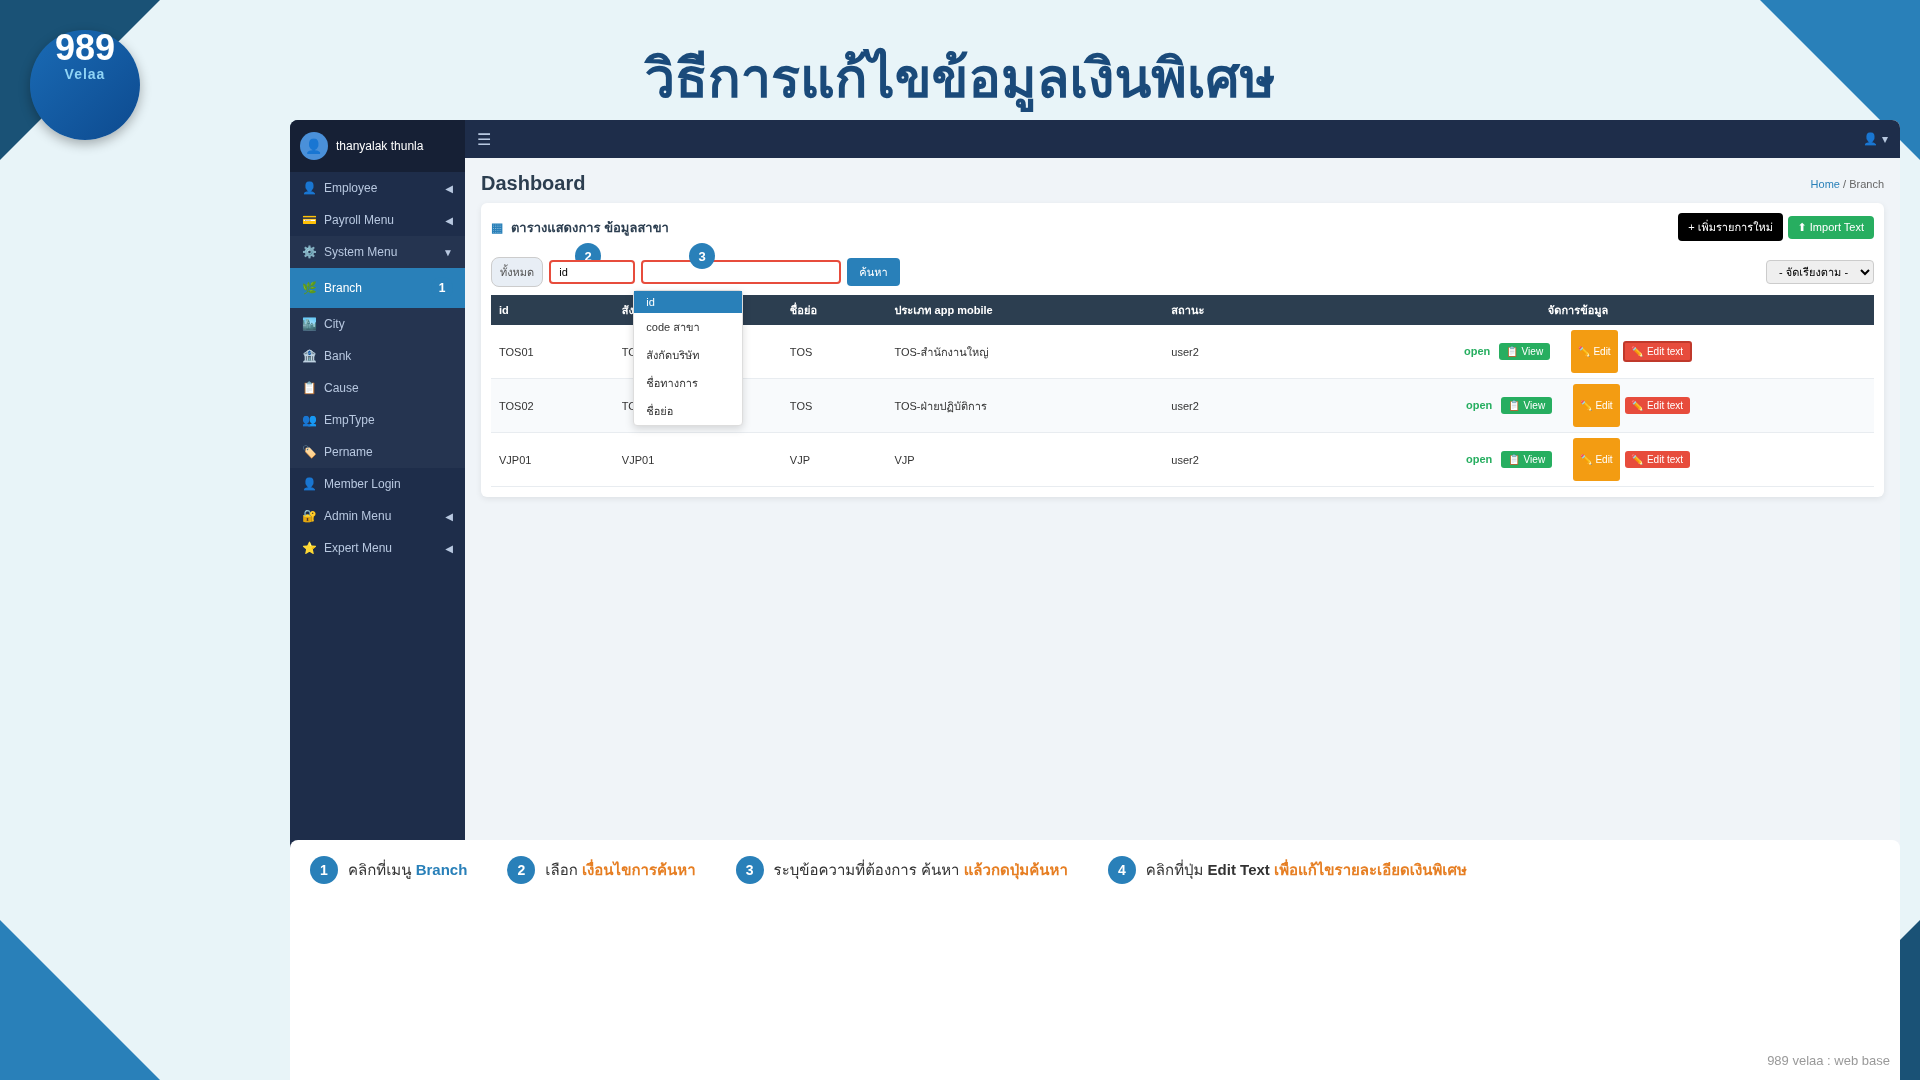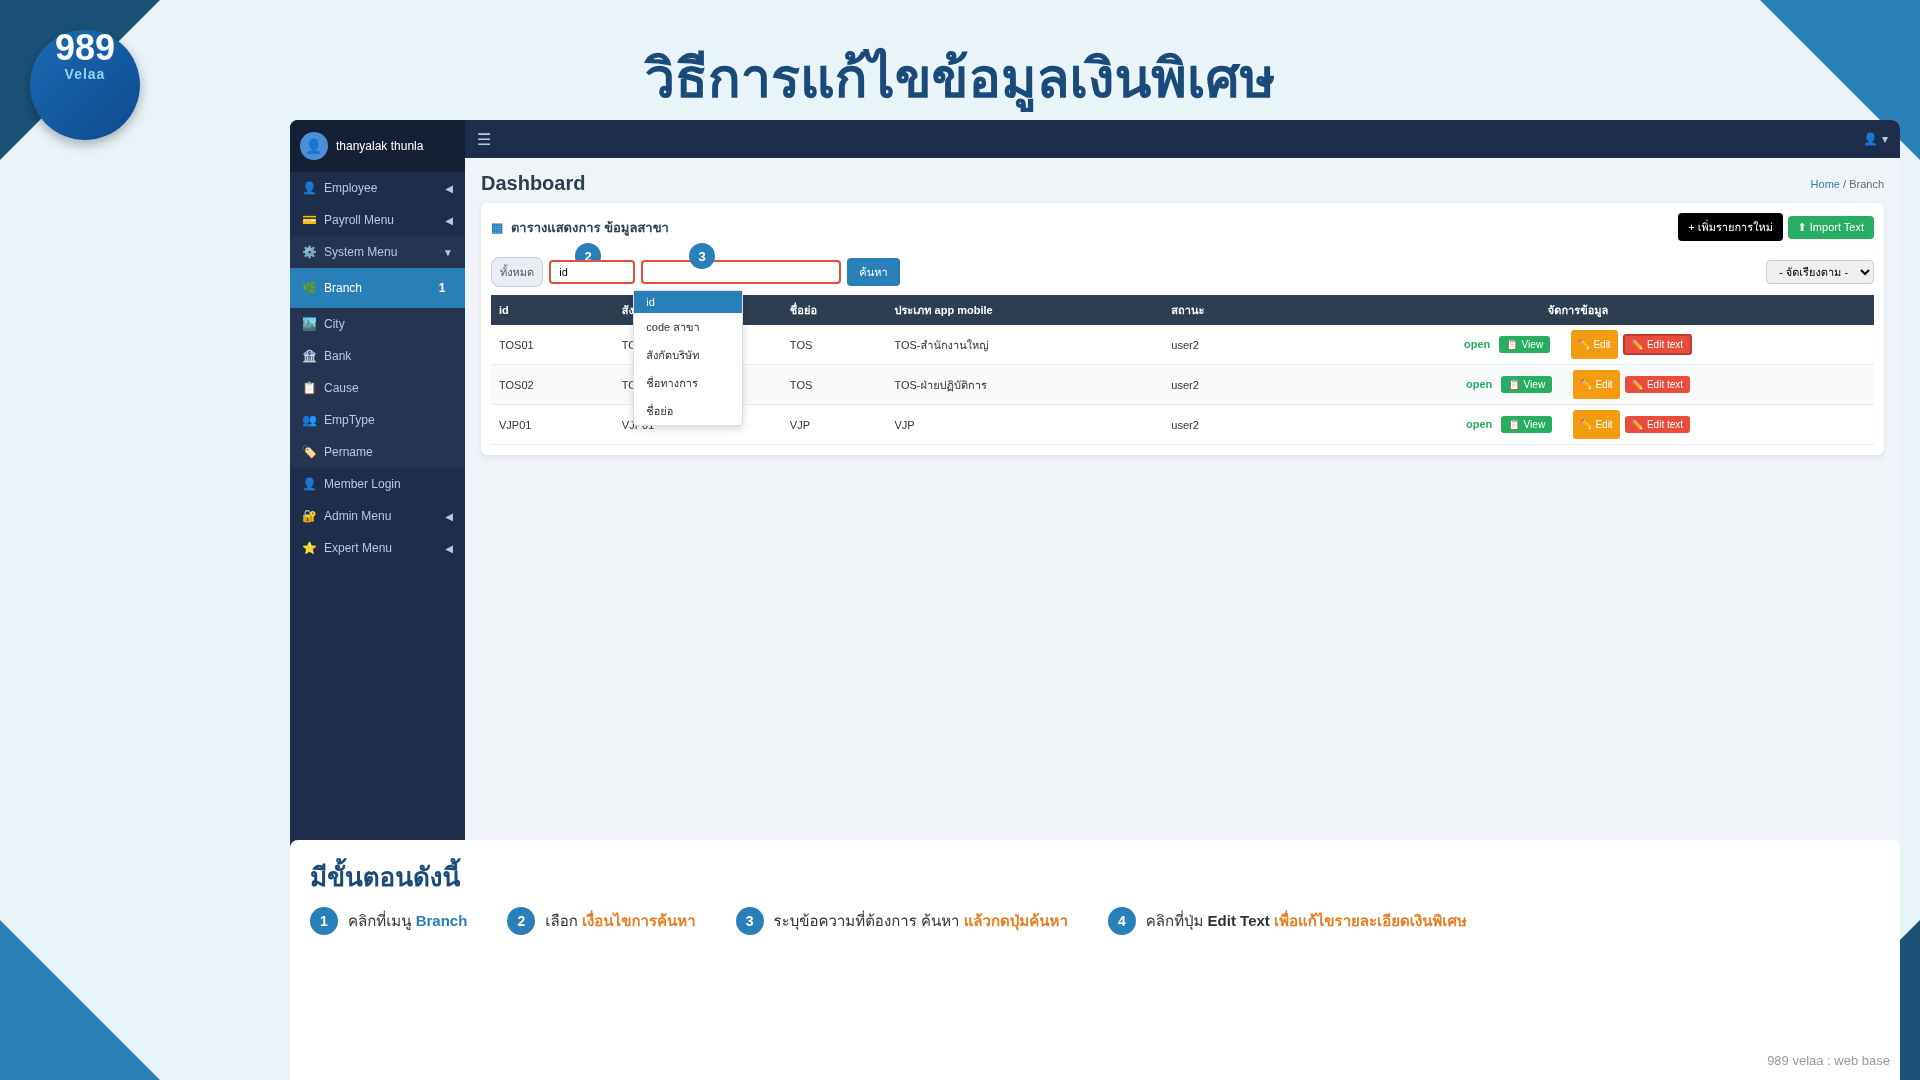--- a/index.html
+++ b/index.html
@@ -342,21 +342,21 @@
       font-weight: 600;
     }
     .data-table td {
       padding: 5px 8px;
       border-bottom: 1px solid #e8ecf0;
       color: #333;
     }
     .data-table tr:nth-child(even) td { background: #f8fafc; }
 
     .btn-view { background: #27ae60; color: white; border: none; padding: 3px 7px; border-radius: 3px; font-size: 10px; cursor: pointer; margin-right: 18px; }
-    .btn-edit { background: #f39c12; color: white; border: none; padding: 9px 7px; border-radius: 3px; font-size: 10px; cursor: pointer; margin-right: 2px; }
+    .btn-edit { background: #f39c12; color: white; border: none; padding: 16px 7px; border-radius: 3px; font-size: 10px; cursor: pointer; margin-right: 2px; }
     .btn-edittext { background: #e74c3c; color: white; border: none; padding: 3px 7px; border-radius: 3px; font-size: 10px; cursor: pointer; }
     .btn-edittext.highlight { border: 2px solid #c0392b; }
 
     .status-open { color: #27ae60; font-weight: 600; }
     .pagination-info { font-size: 11px; color: #555; margin-top: 6px; }
 
     
     .instructions {
       position: absolute;
       bottom: 0;
@@ -630,21 +630,20 @@
             </tr>
           </tbody>
         </table>
 
       </div>
     </div>
   </div>
 </div>
 
 <div class="instructions" style="top: auto; bottom: 0; height: 240px;">
-  <div class="instruction-title">มีขั้นตอนดังนี้</div>
   <div class="instruction-steps">
 
     <div class="instruction-step">
       <div class="step-num">1</div>
       <span class="step-text">
         คลิกที่เมนู <span class="highlight-blue">Branch</span>
       </span>
     </div>
 
     <div class="instruction-step">

